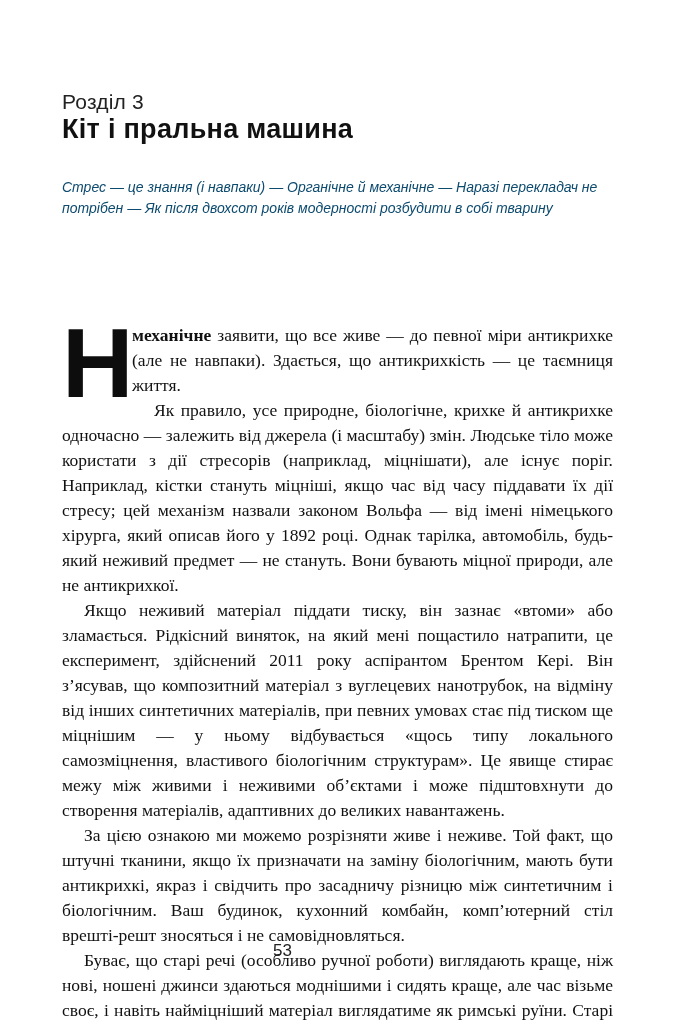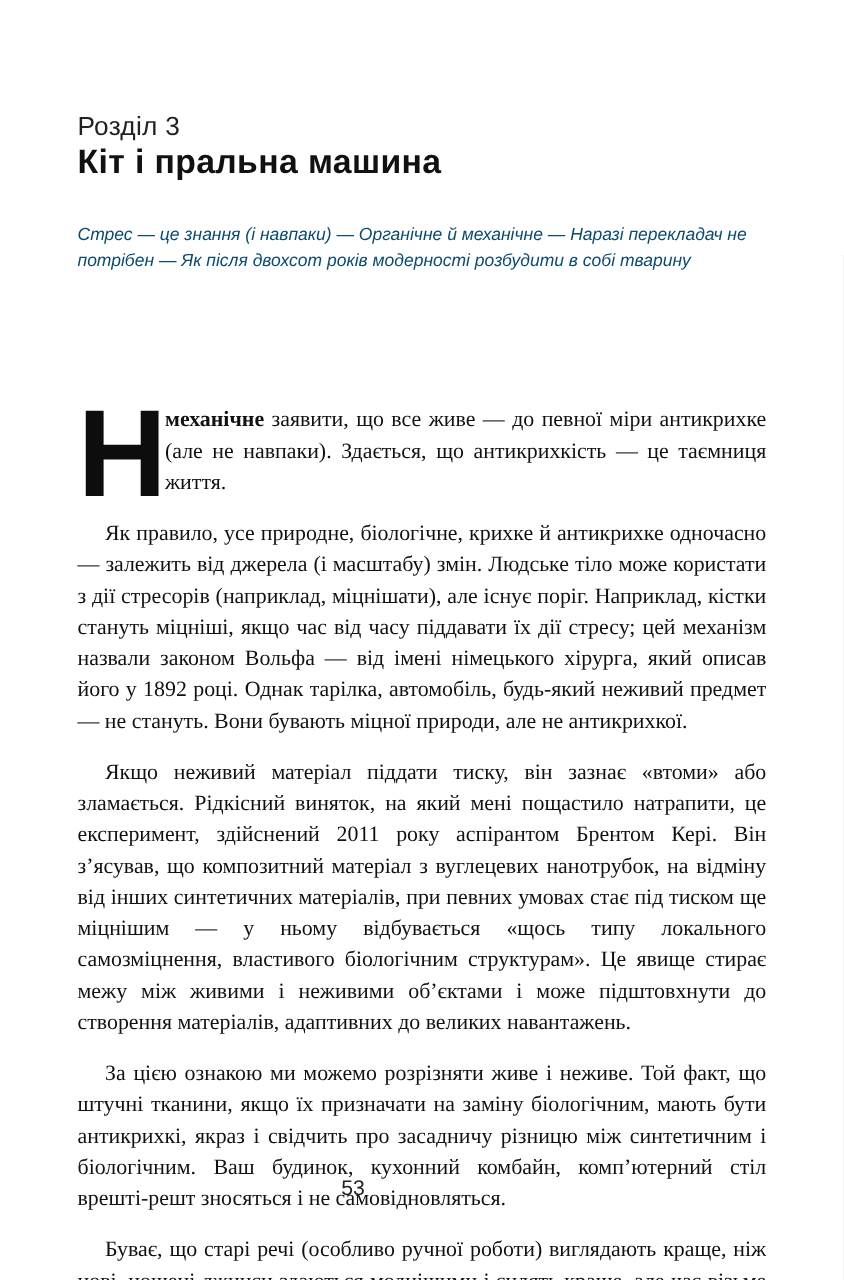--- a/index.html
+++ b/index.html
@@ -42,21 +42,21 @@
   }
   .body-text {
     margin-top: 104px;
     font-family: "Liberation Serif", serif;
     font-size: 17.5px;
     line-height: 25px;
     text-align: justify;
     color: #111111;
   }
   .body-text p { margin: 0; }
-  .body-text p.indented { text-indent: 22px; margin-top: 16px; }
+  .body-text p.indented { text-indent: 22px; }
   .dropcap {
     float: left;
     width: 57px;
     height: 74px;
     margin: 3px 13px 0 0;
     font-family: "Liberation Sans", sans-serif;
     font-weight: 700;
     font-size: 99px;
     line-height: 74px;
     color: #0d0d0d;

